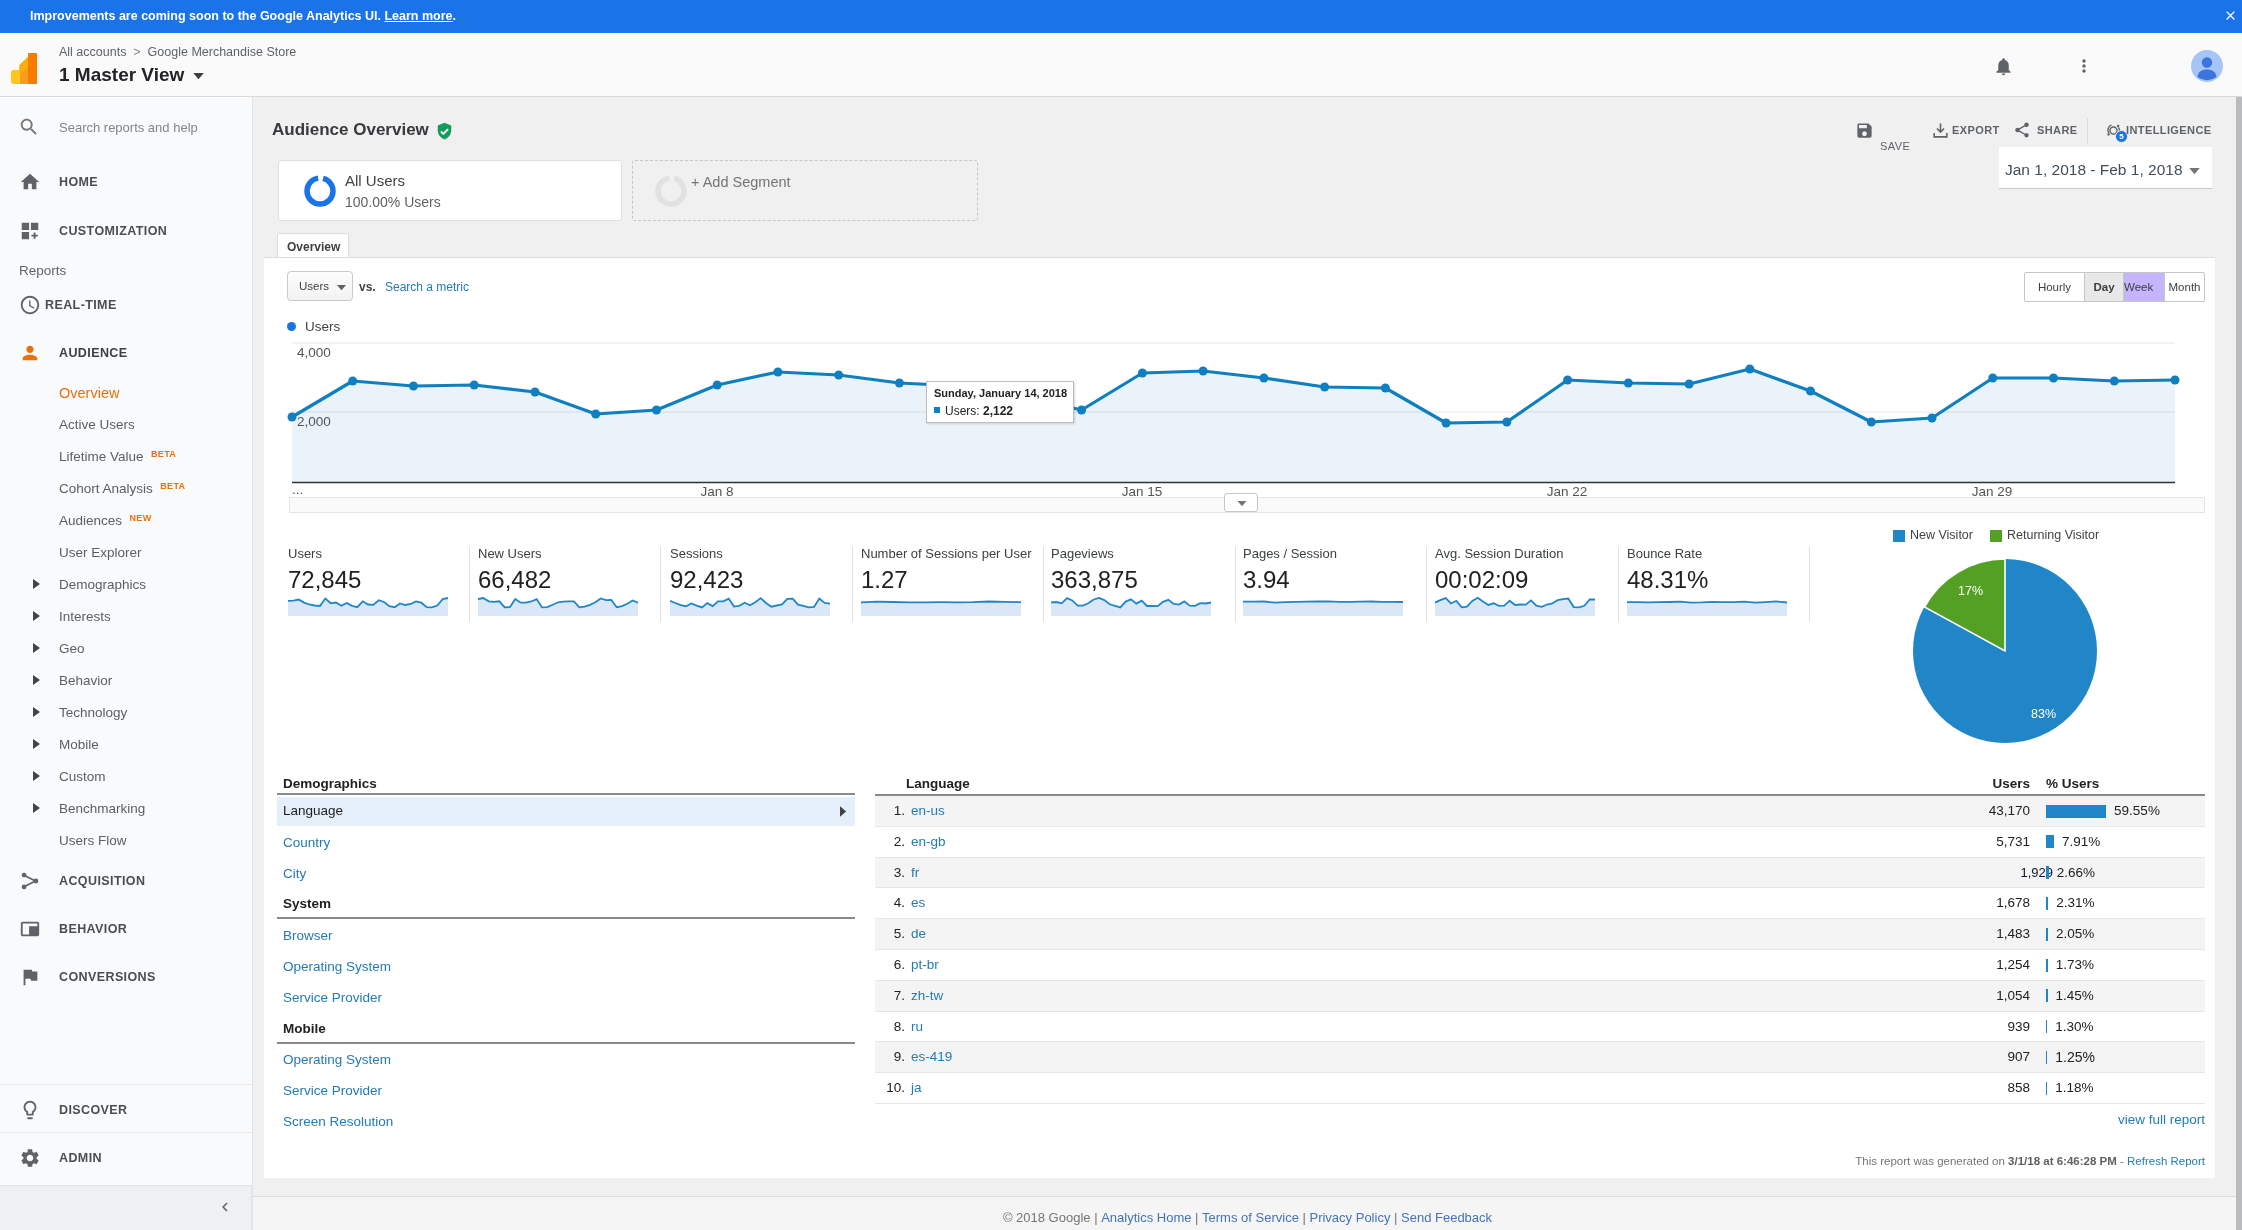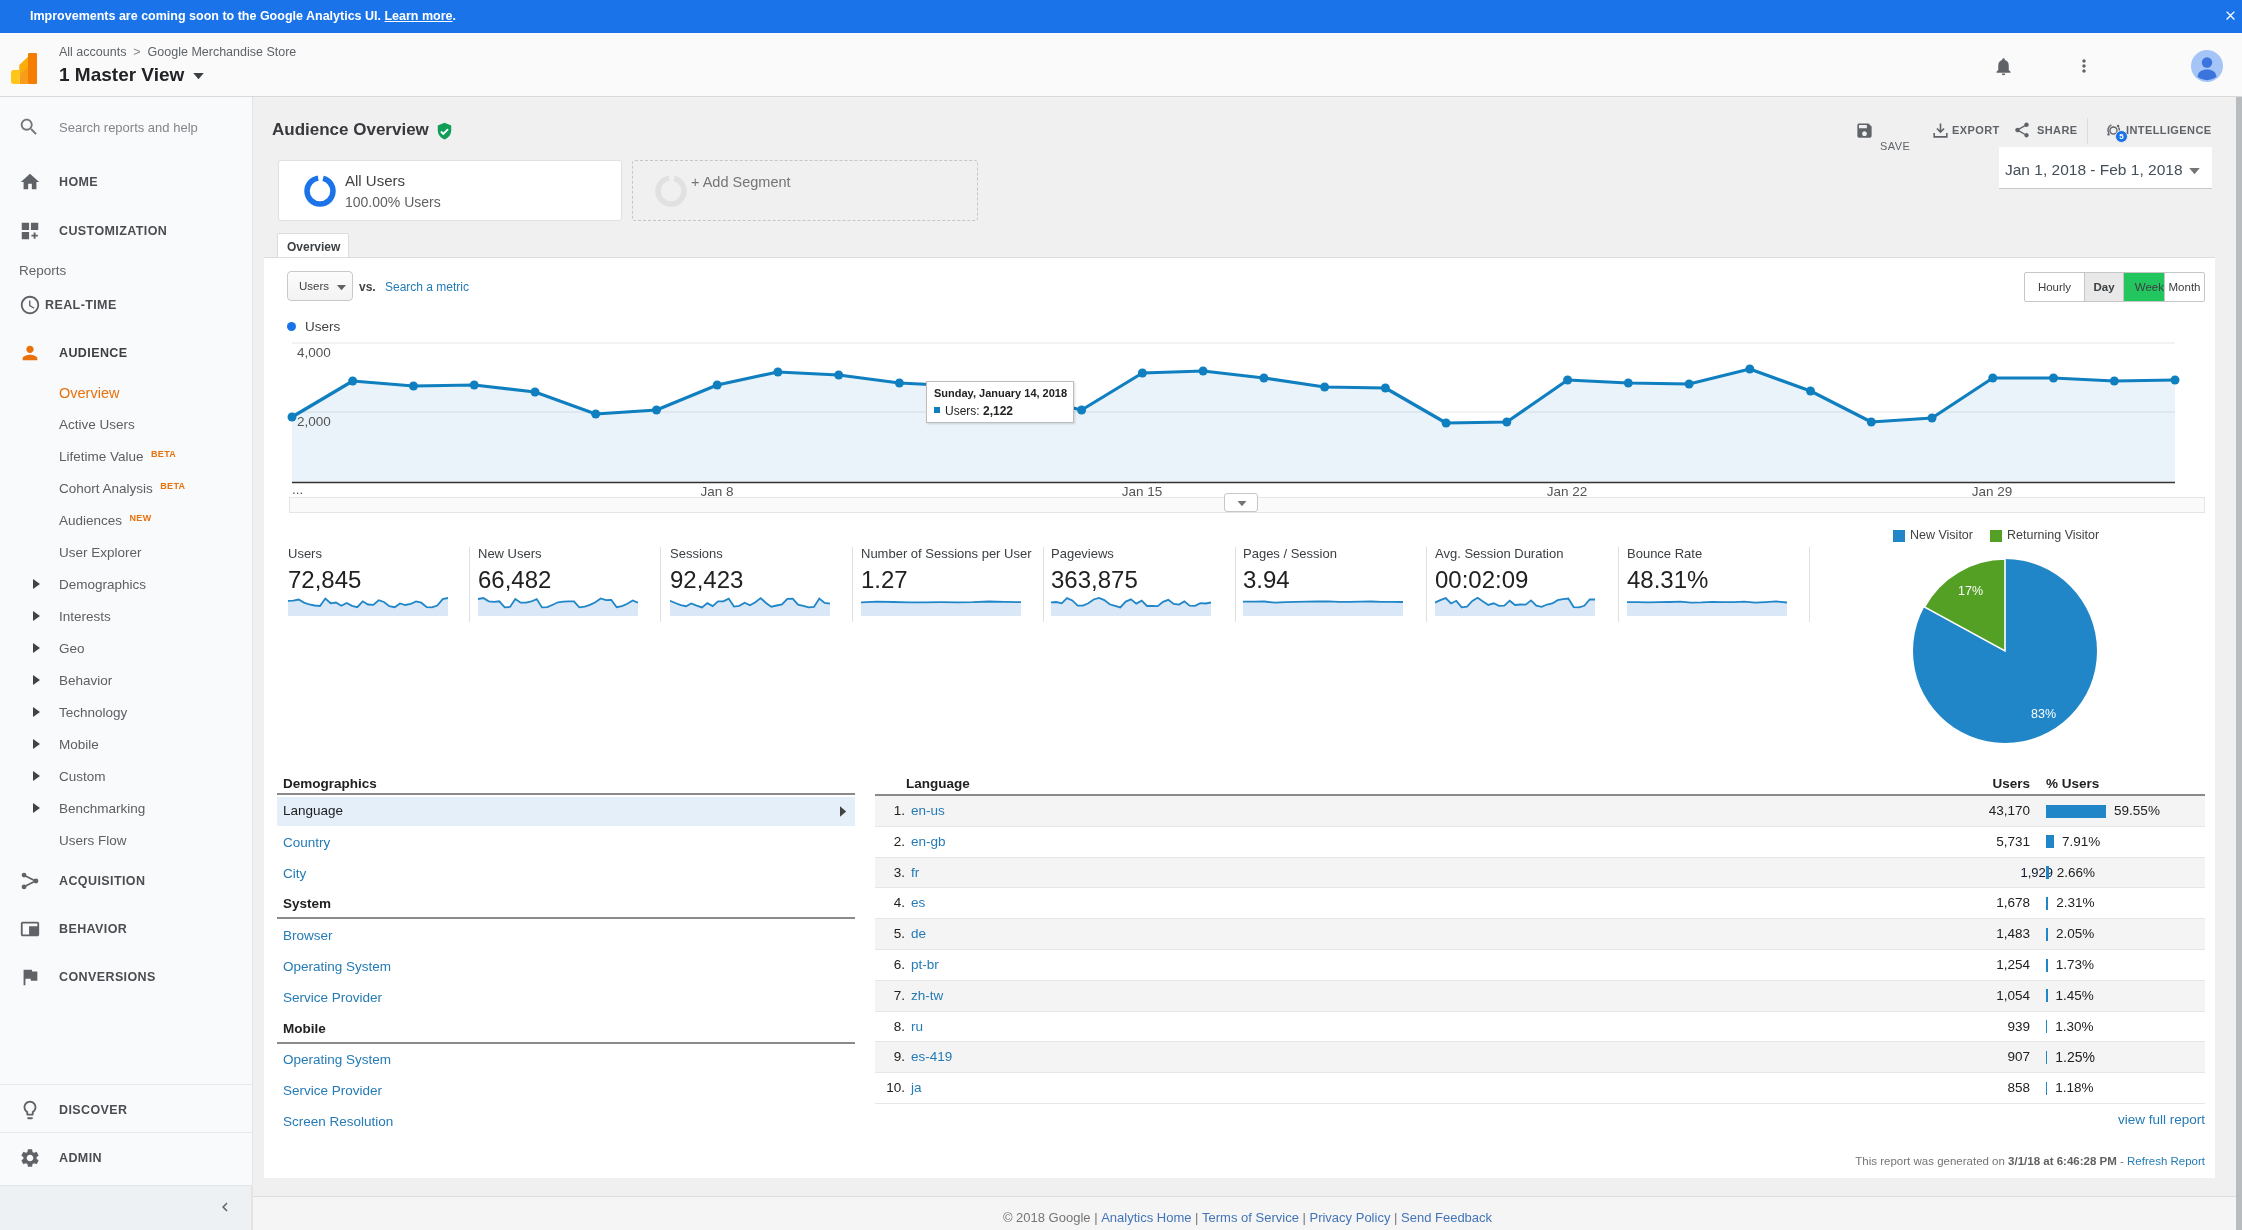--- a/index.html
+++ b/index.html
@@ -216,21 +216,21 @@
   <svg class="ab" style="left:49px;top:13px" width="9" height="6" viewBox="0 0 12 8">
       <path fill="#616161" d="M0 0 L12 0 L6 7 Z"></path>
     </svg>
 </div>
 <div class="ab" style="left:359px;top:280px;font-size:12px;font-weight:bold;color:#424242;">vs. </div>
 <div class="ab" style="left:385px;top:280px;font-size:12px;"><span class="lnk">Search a metric</span></div>
 
 <div class="ab" style="left:2024px;top:272px;height:30px;">
   <div class="ab" style="left:0;top:0;width:61px;height:30px;background:#fff;border:1px solid #c6c6c6;border-radius:2px 0 0 2px;box-sizing:border-box;font-size:11.5px;color:#3c4043;text-align:center;line-height:28px;">Hourly</div>
   <div class="ab" style="left:60px;top:0;width:40px;height:30px;background:#e8e8e8;border:1px solid #c6c6c6;box-sizing:border-box;font-size:11.5px;font-weight:bold;color:#3c4043;text-align:center;line-height:28px;">Day</div>
-  <div class="ab" style="left:99px;top:0;width:42px;height:30px;background:#22c55e;border:1px solid #c6c6c6;box-sizing:border-box;font-size:11.5px;color:#3c4043;text-align:right;line-height:28px;">Week</div>
+  <div class="ab" style="left:99px;top:0;width:42px;height:30px;background:#c4b5fd;border:1px solid #c6c6c6;box-sizing:border-box;font-size:11.5px;color:#3c4043;text-align:left;line-height:28px;">Week</div>
   <div class="ab" style="left:140px;top:0;width:41px;height:30px;background:#fff;border:1px solid #c6c6c6;border-radius:0 2px 2px 0;box-sizing:border-box;font-size:11.5px;color:#3c4043;text-align:center;line-height:28px;">Month</div>
 </div>
 
 <svg class="ab" style="left:287px;top:322px" width="9" height="9" viewBox="0 0 9 9">
     <circle cx="4.5" cy="4.5" r="4.5" fill="#1a73e8"></circle>
   </svg>
 <div class="ab" style="left:305px;top:319px;font-size:13.5px;color:#424242;">Users</div>
 
 <svg class="ab" style="left:264px;top:300px" width="1941" height="215" viewBox="0 0 1941 215">
   <line x1="28" y1="43" x2="1911" y2="43" stroke="#e6e6e6" stroke-width="1"></line>

